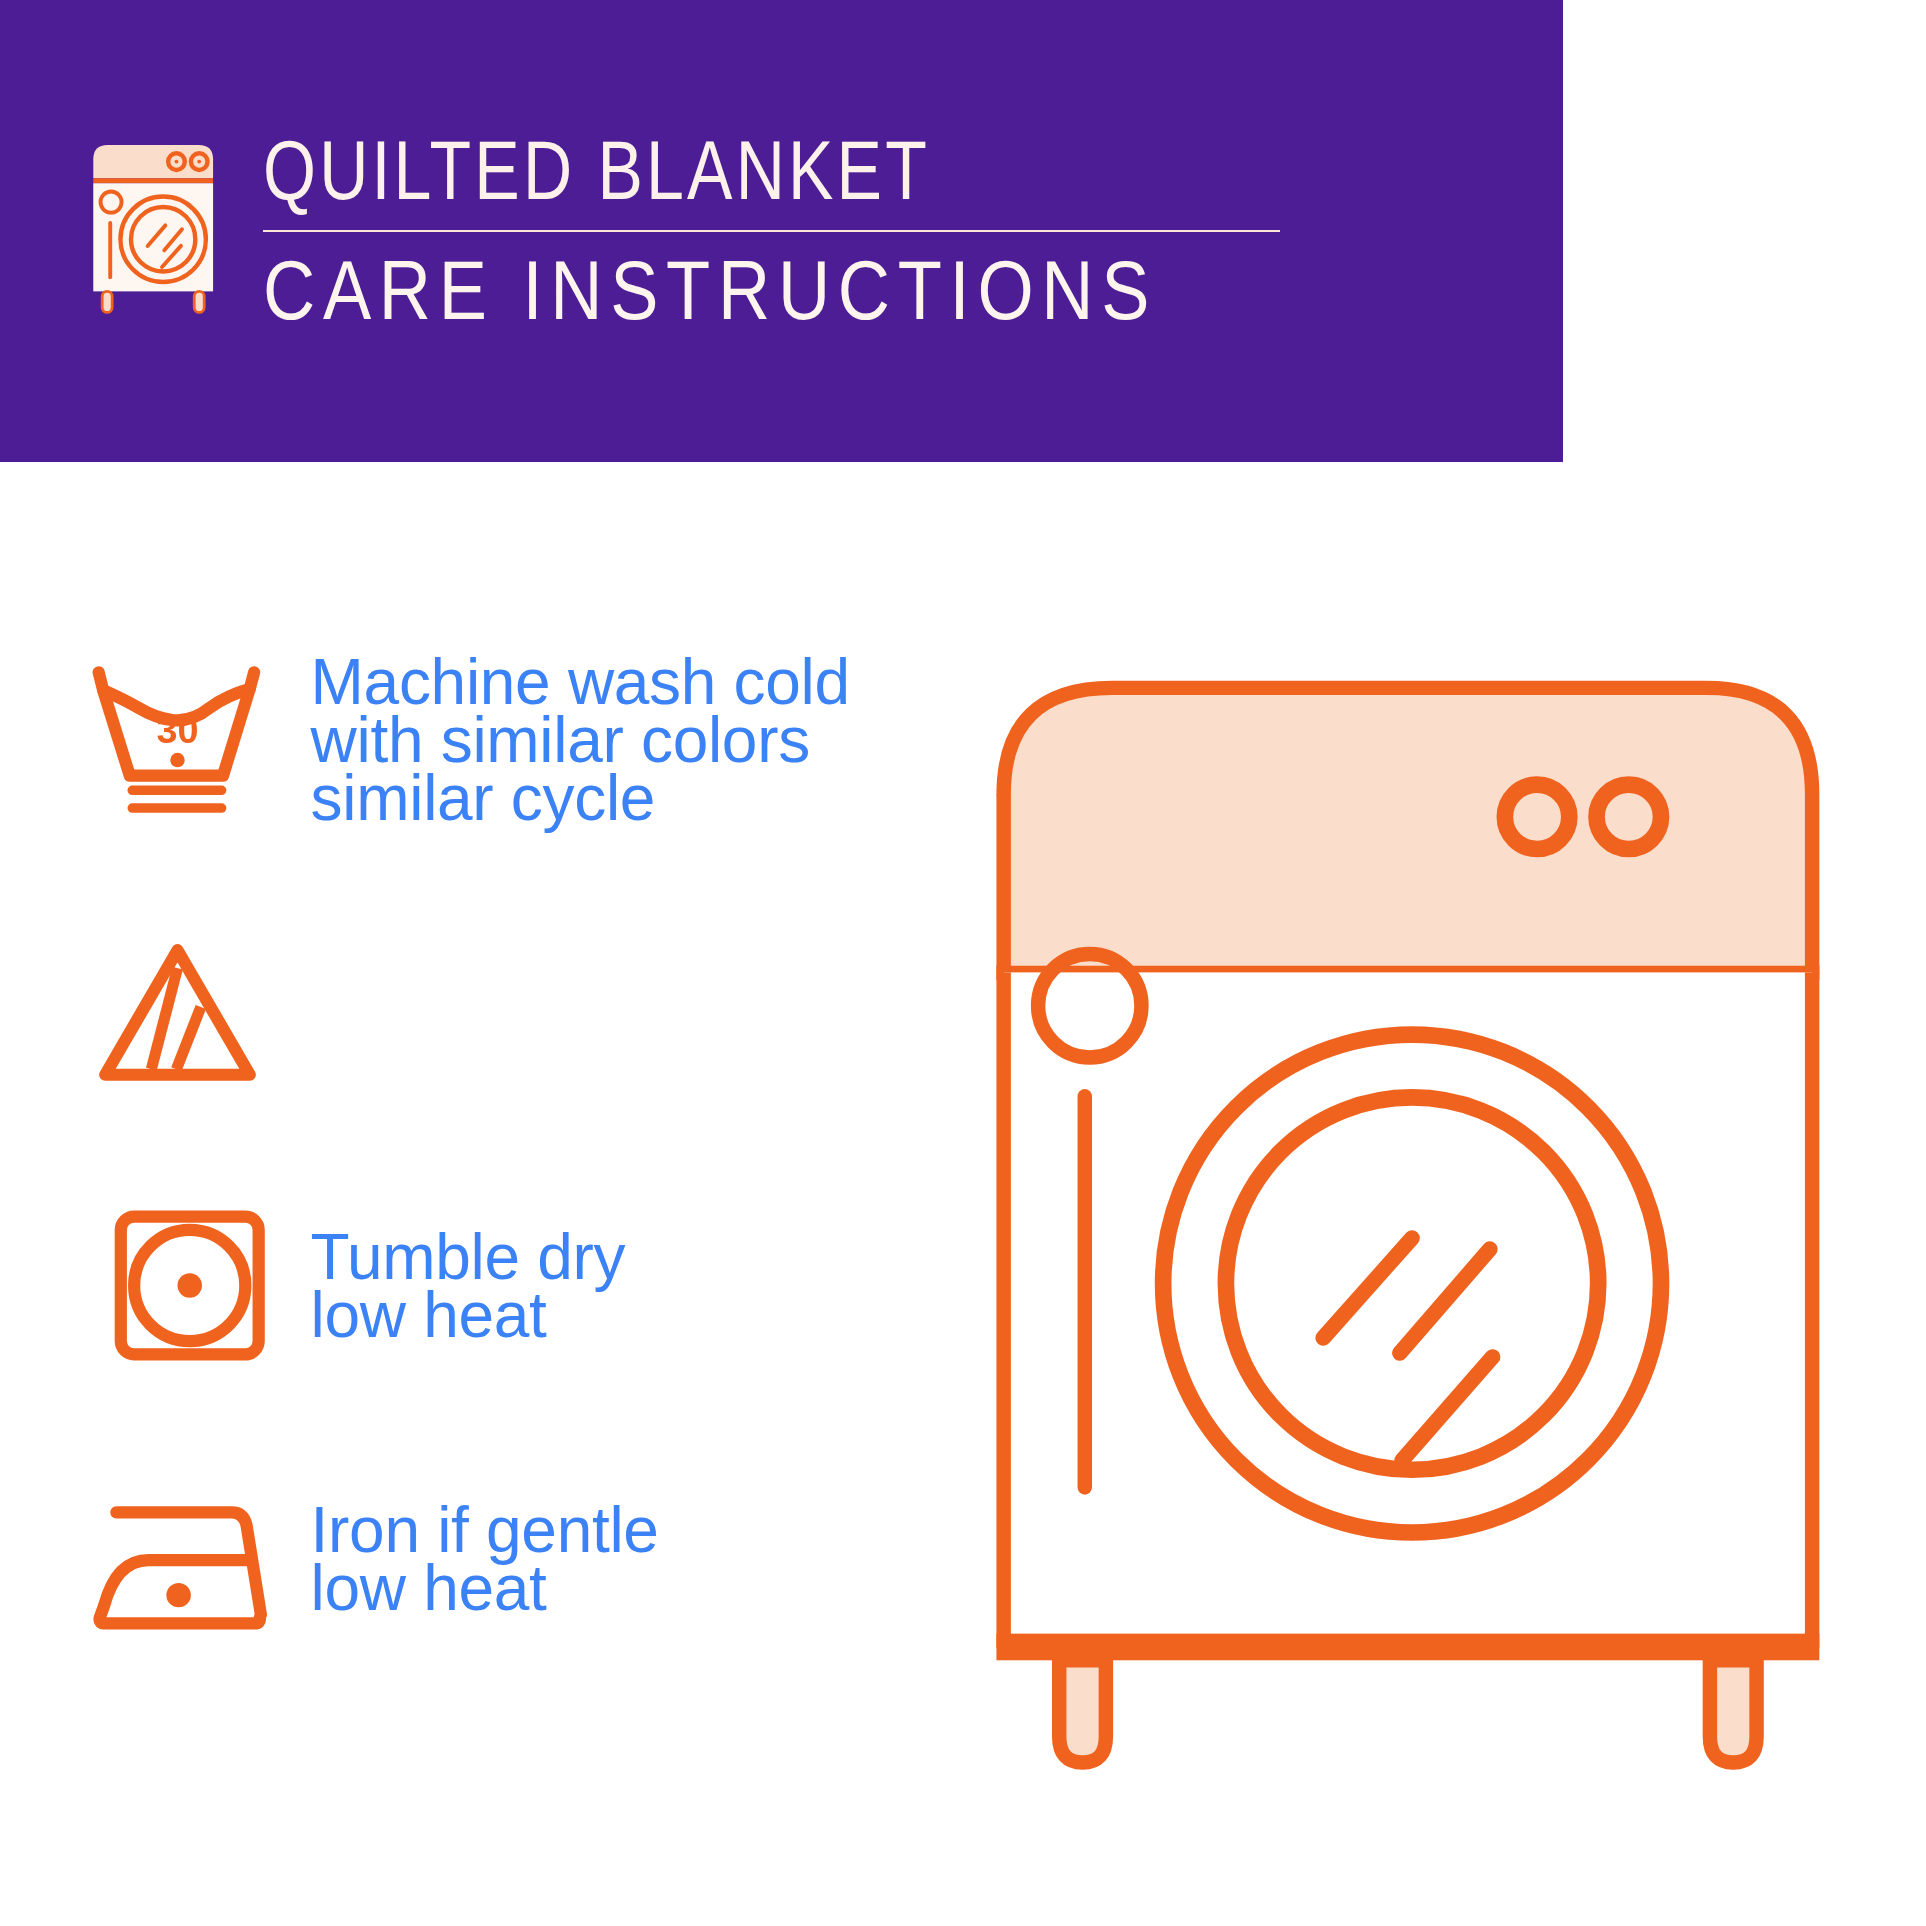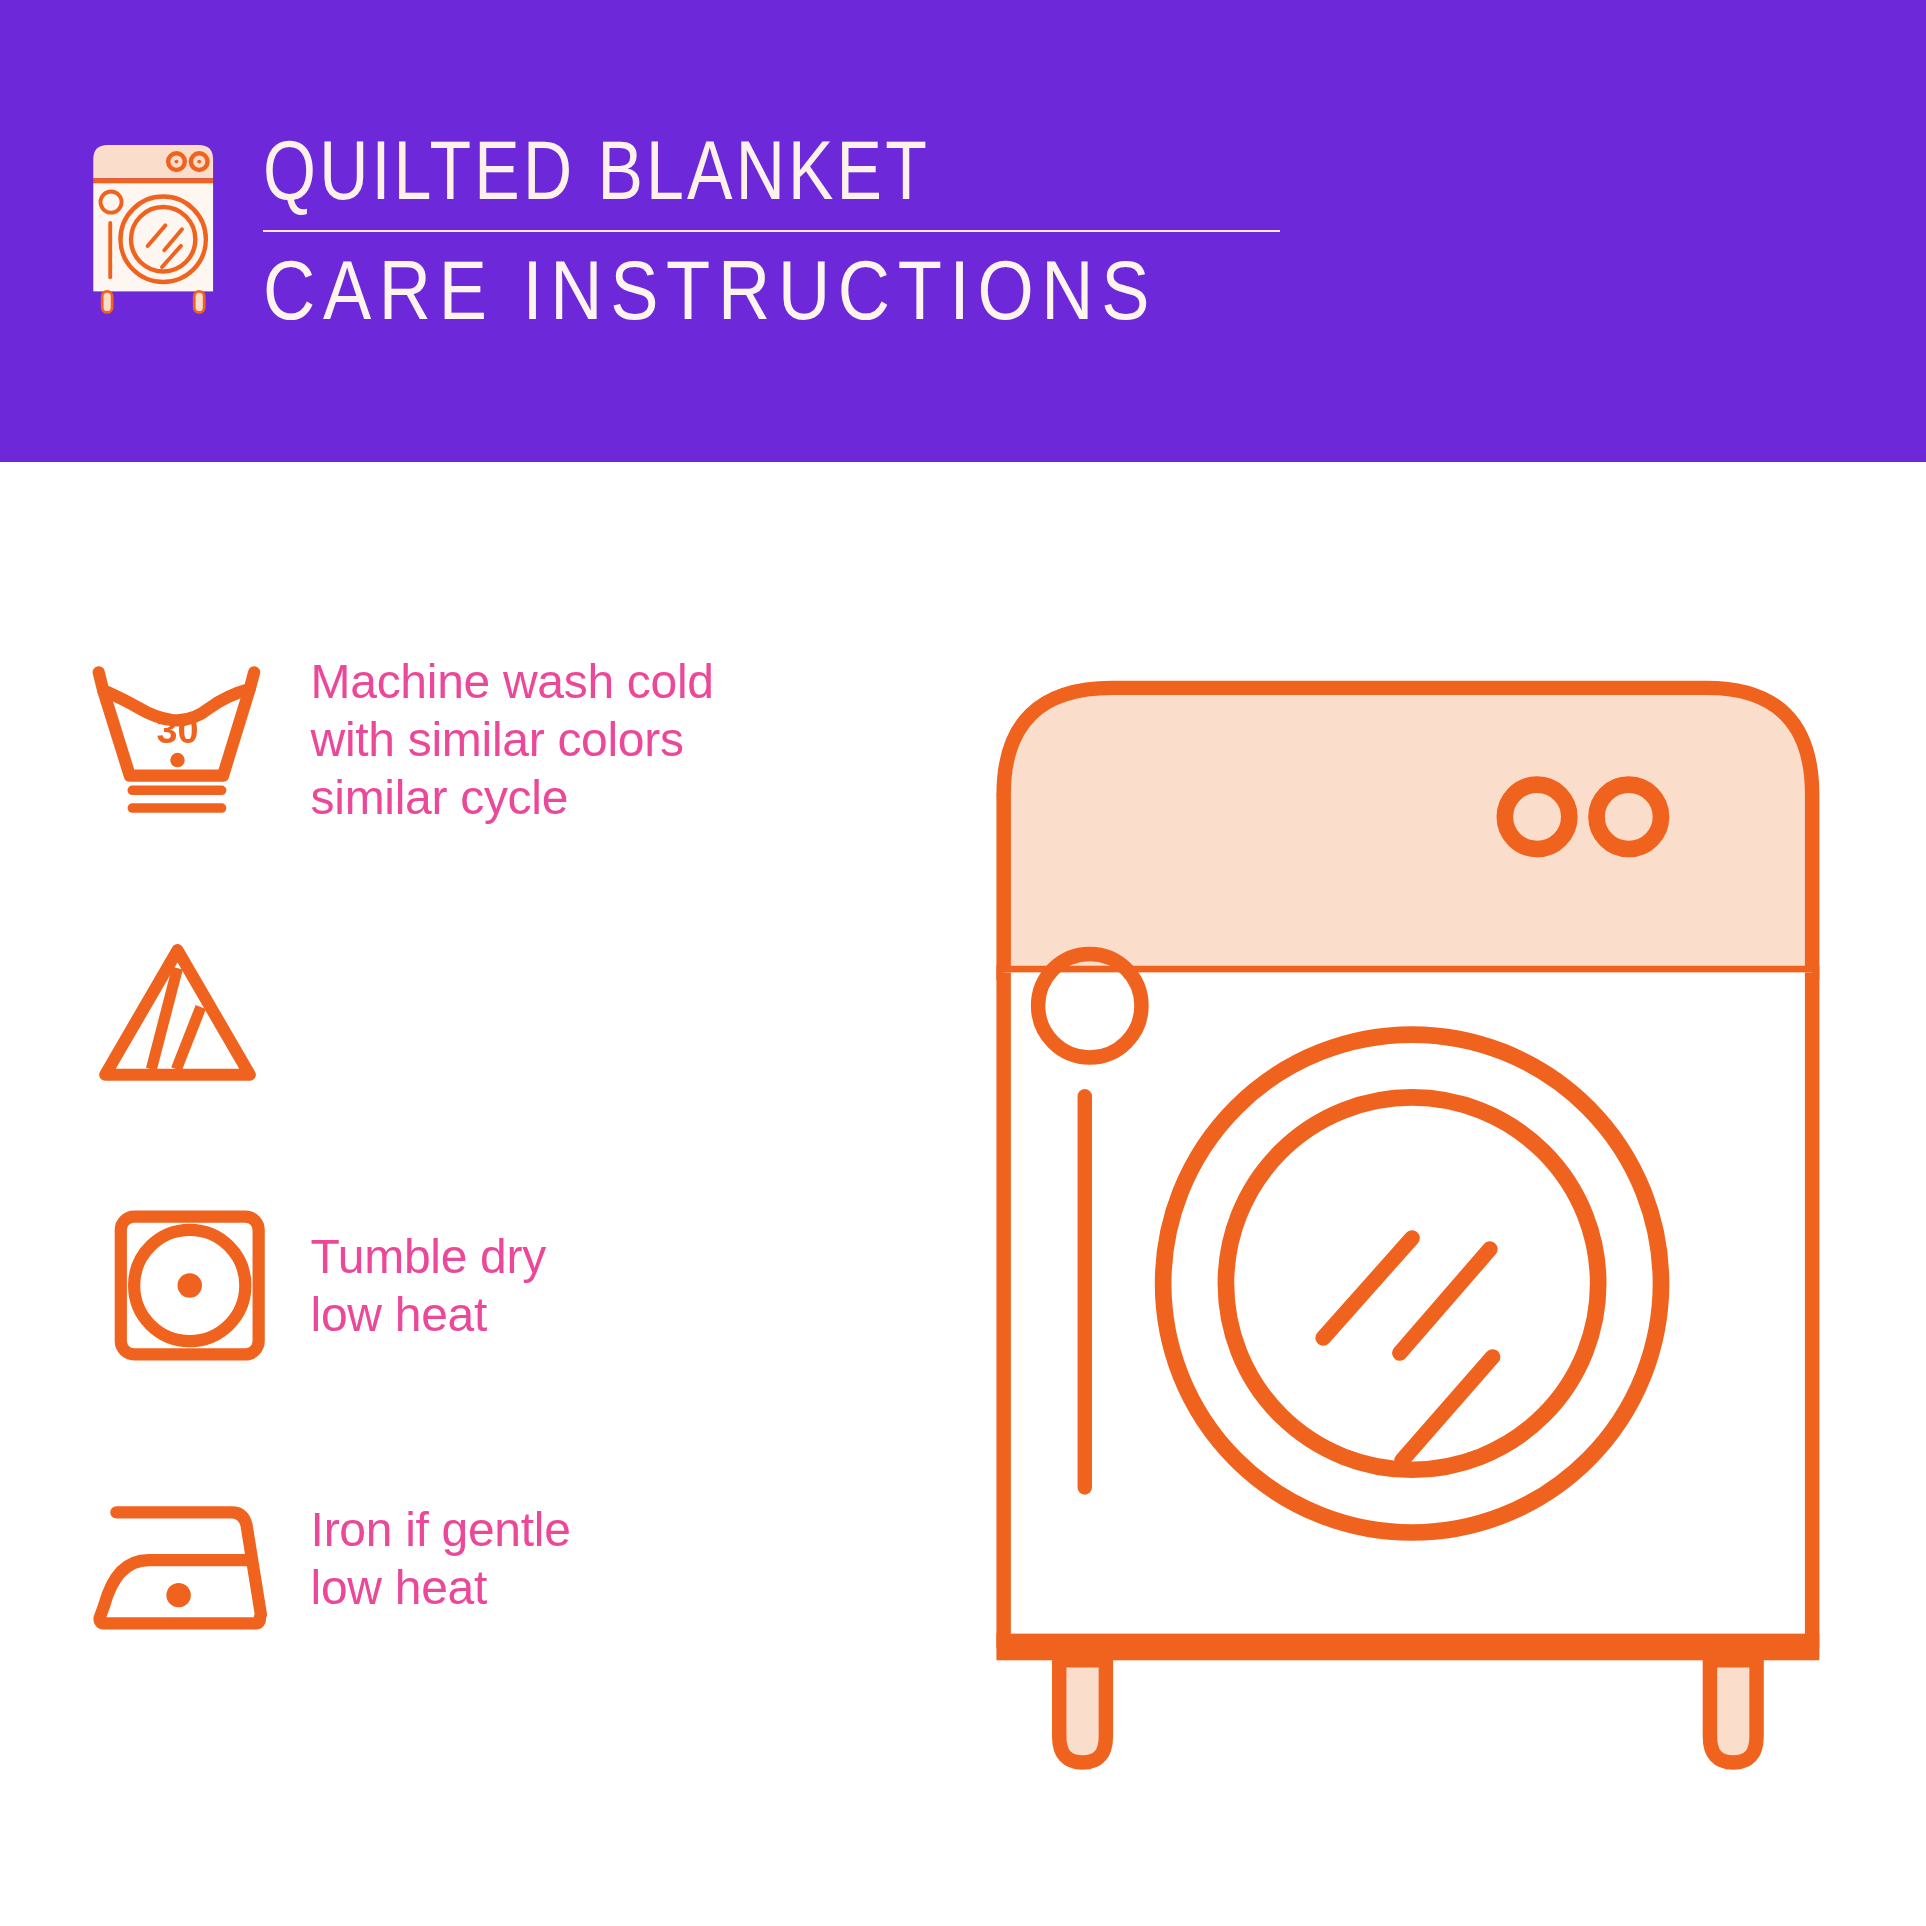--- a/index.html
+++ b/index.html
@@ -18,23 +18,23 @@
     width: 1926px;
     height: 1926px;
     background: #ffffff;
   }
 
   
   .header-band {
     position: absolute;
     left: 0;
     top: 0;
-    width: 1926px;
+    width: 1563px;
     height: 462px;
-    background: #6d28d9;
+    background: #4c1d95;
   }
   .header-inner {
     position: absolute;
     left: 81px;
     top: 129px;
     width: 1768px;
     height: 233px;
     display: flex;
     flex-direction: row;
     align-items: flex-start;
@@ -100,23 +100,23 @@
   .instr-icon {
     flex: 0 0 222px;
     width: 222px;
     height: 167px;
     display: flex;
     align-items: center;
     justify-content: flex-start;
   }
   .instr-text {
     flex: 1 1 auto;
-    color: #ec4899;
-    font-family: "Liberation Sans", sans-serif;
-    font-size: 48px;
+    color: #3b82f6;
+    font-family: "Liberation Sans", sans-serif;
+    font-size: 64px;
     line-height: 58px;
     font-weight: 400;
     letter-spacing: -0.3px;
     padding-left: 5.6px;
   }
   .instr-text .ln { display: block; }
 
   
   .machine-wrap {
     position: absolute;

